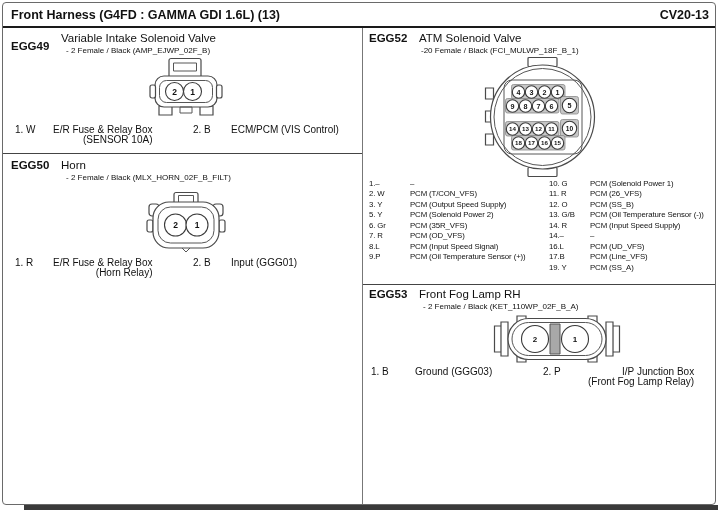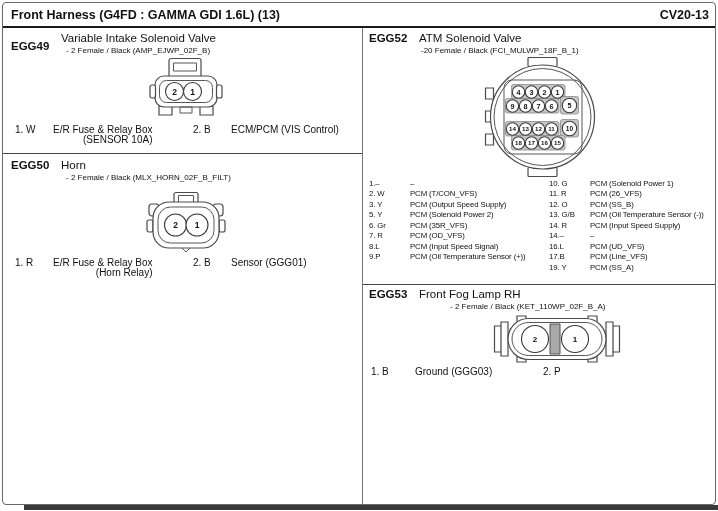--- a/index.html
+++ b/index.html
@@ -95,21 +95,21 @@
     <text class="pint" x="51" y="37" font-size="8.5">1</text>
   </svg>
 
   <span class="abs pin" style="left:12px;top:255px;">1. R</span>
   <div class="abs pin" style="left:50px;top:255px;">
     <span>E/R Fuse &amp; Relay Box</span>
     <span>(Horn Relay)</span>
   </div>
   <span class="abs pin" style="left:190px;top:255px;">2. B</span>
   <div class="abs pin" style="left:228px;top:255px;">
-    <span>Sensor (GGG01)</span>
+    <span>Input (GGG01)</span>
   </div>
 
   <span class="abs sec-id" style="left:366px;top:29px;">EGG52</span>
   <span class="abs sec-title" style="left:416px;top:29px;">ATM Solenoid Valve</span>
   <span class="abs sec-sub" style="left:418px;top:43px;">-20 Female / Black (FCI_MULWP_18F_B_1)</span>
 
   <svg style="left:481px;top:53px;" width="118" height="122" viewBox="0 0 118 122">
     <rect class="ln" x="44" y="1.5" width="29" height="9" rx="1"></rect>
     <rect class="ln" x="44" y="111.5" width="29" height="9" rx="1"></rect>
     <rect class="ln" x="1.5" y="32" width="8" height="11"></rect>
@@ -184,21 +184,21 @@
     <div class="row"><span class="n">13. G/B</span><span class="d">PCM (Oil Temperature Sensor (-))</span></div>
     <div class="row"><span class="n">14. R</span><span class="d">PCM (Input Speed Supply)</span></div>
     <div class="row"><span class="n">14.–</span><span class="d">–</span></div>
     <div class="row"><span class="n">16.L</span><span class="d">PCM (UD_VFS)</span></div>
     <div class="row"><span class="n">17.B</span><span class="d">PCM (Line_VFS)</span></div>
     <div class="row"><span class="n">19. Y</span><span class="d">PCM (SS_A)</span></div>
   </div>
 
   <span class="abs sec-id" style="left:366px;top:285px;">EGG53</span>
   <span class="abs sec-title" style="left:416px;top:285px;">Front Fog Lamp RH</span>
-  <span class="abs sec-sub" style="left:420px;top:299px;margin-left:27px;">- 2 Female / Black (KET_110WP_02F_B_A)</span>
+  <span class="abs sec-sub" style="left:420px;top:299px;">- 2 Female / Black (KET_110WP_02F_B_A)</span>
 
   <svg style="left:490px;top:311px;" width="128" height="50" viewBox="0 0 128 50">
     <rect class="ln" x="1.5" y="12" width="7" height="26"></rect>
     <rect class="ln" x="8" y="8" width="7" height="34"></rect>
     <rect class="ln" x="119.5" y="12" width="7" height="26"></rect>
     <rect class="ln" x="113" y="8" width="7" height="34"></rect>
     <rect class="ln" x="24" y="2" width="9" height="8"></rect>
     <rect class="ln" x="95" y="2" width="9" height="8"></rect>
     <rect class="ln" x="24" y="40" width="9" height="8"></rect>
     <rect class="ln" x="95" y="40" width="9" height="8"></rect>
@@ -209,16 +209,20 @@
     <circle class="pinc" cx="82" cy="25" r="13.5"></circle>
     <text class="pint" x="42" y="27.8" font-size="8">2</text>
     <text class="pint" x="82" y="27.8" font-size="8">1</text>
   </svg>
 
   <span class="abs pin" style="left:368px;top:364px;">1. B</span>
   <div class="abs pin" style="left:412px;top:364px;">
     <span>Ground (GGG03)</span>
   </div>
   <span class="abs pin" style="left:540px;top:364px;">2. P</span>
+  <div class="abs pin" style="left:585px;top:364px;">
+    <span>I/P Junction Box</span>
+    <span>(Front Fog Lamp Relay)</span>
+  </div>
 
 </div>
 
 <div class="bottom-bar"></div>
 
 </body></html>

